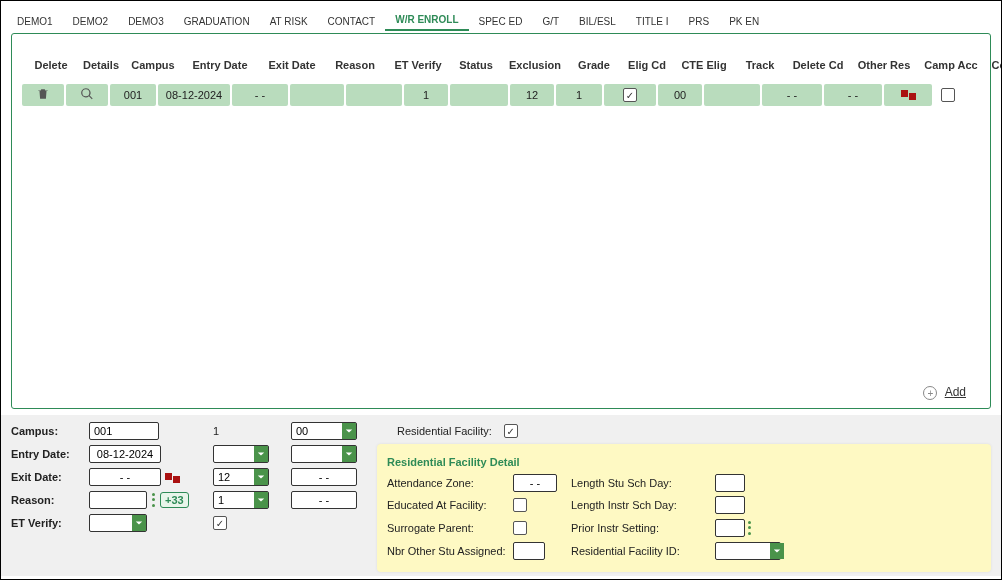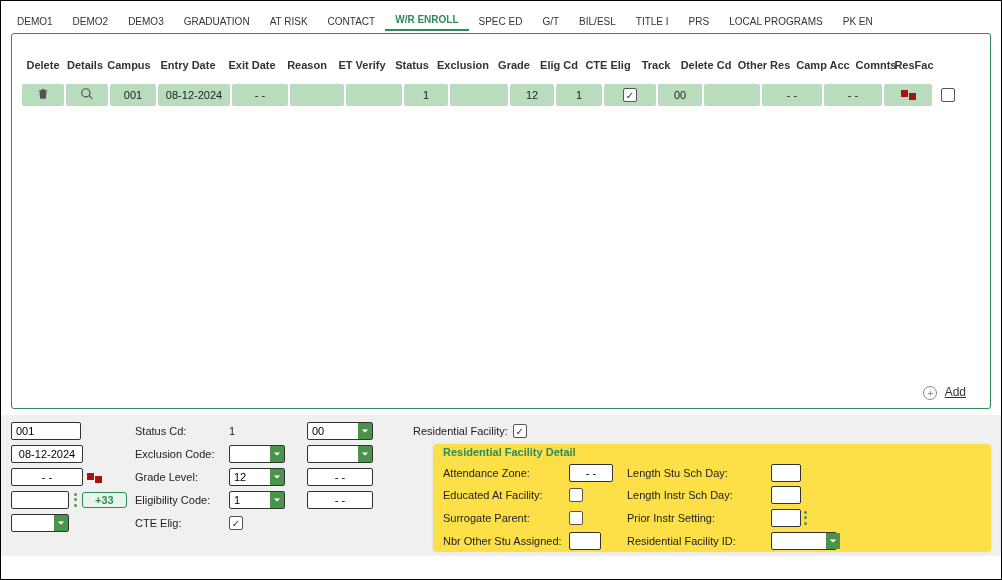--- a/index.html
+++ b/index.html
@@ -4,21 +4,21 @@
 <style>
   *{box-sizing:border-box;margin:0;padding:0;font-family:Arial,Helvetica,sans-serif;}
   body{background:#fff;color:#222;font-size:12px;width:1002px;height:580px;position:relative;border:1px solid #000;}
   .tabs{display:flex;align-items:flex-end;height:30px;padding:0 6px;overflow:hidden;}
   .tab{padding:6px 10px 4px;font-size:10px;color:#333;white-space:nowrap;cursor:pointer;}
   .tab.active{color:#2e8b57;font-weight:700;border-bottom:2px solid #2e8b57;}
   .panel{border:1px solid #2e8b57;border-radius:3px;margin:2px 10px 6px;height:376px;position:relative;background:#fff;}
   .grid-header{display:flex;padding:18px 10px 6px;font-size:11px;color:#333;font-weight:700;}
   .grid-row{display:flex;padding:0 10px 4px;}
   .cell{display:flex;align-items:center;justify-content:center;text-align:center;flex:0 0 auto;}
-  .h{height:26px;}
+  .h{height:26px;margin-left:8px;}
   .d{height:22px;background:#b9dcbd;margin-right:2px;border-radius:2px;font-size:11px;}
   .w-del{width:42px;} .w-det{width:42px;} .w-cam{width:46px;text-align:center;} .w-ent{width:72px;} .w-exit{width:56px;}
   .w-rea{width:54px;} .w-etv{width:56px;} .w-sta{width:44px;} .w-exc{width:58px;} .w-gra{width:44px;}
   .w-eli{width:46px;} .w-cte{width:52px;} .w-trk{width:44px;} .w-att{width:56px;} .w-cr{width:60px;}
   .w-ca{width:58px;} .w-com{width:48px;} .w-rf{width:28px;}
   .res-fac{display:flex;line-height:11px;align-items:center;justify-content:center;}
   .icon-trash svg,.icon-mag svg{width:14px;height:14px;fill:#555;}
   .chk{width:14px;height:14px;background:#fff;border:1px solid #555;border-radius:2px;display:flex;align-items:center;justify-content:center;font-size:10px;color:#333;}
   .red-flags{display:flex;gap:0;}
   .flag{width:7px;height:7px;background:#a11;display:inline-block;}
@@ -31,22 +31,22 @@
   .frow{display:flex;align-items:center;gap:4px;min-height:20px;}
   .lab{font-size:11px;color:#222;}
   .bold{font-weight:700;}
   .inp{border:1px solid #333;border-radius:2px;height:18px;font-size:11px;padding:0 4px;background:#fff;text-align:center;}
   .sel{position:relative;display:inline-flex;align-items:center;}
   .sel .inp{padding-right:14px;}
   .dd{position:absolute;right:1px;top:1px;width:14px;height:16px;background:#4a934a;display:flex;align-items:center;justify-content:center;}
   .dd svg{width:8px;height:8px;fill:#fff;}
   .dots{width:5px;height:16px;display:flex;flex-direction:column;justify-content:space-around;align-items:center;}
   .dots span{width:3px;height:3px;background:#4a934a;border-radius:50%;}
-  .chip{border:1px solid #2e8b57;background:#e8f5ea;color:#2e8b57;border-radius:3px;padding:1px 12px;font-size:11px;font-weight:700;}
-  .rf-box{background:#fde047;border-radius:4px;padding:2px 10px;flex:1;box-shadow:0 0 3px rgba(0,0,0,.08);margin-left:40px;}
+  .chip{border:1px solid #2e8b57;background:#e8f5ea;color:#2e8b57;border-radius:3px;padding:1px 4px;font-size:11px;font-weight:700;}
+  .rf-box{background:#fef9c3;border-radius:4px;padding:12px 10px;flex:1;box-shadow:0 0 3px rgba(0,0,0,.08);}
   .rf-title{color:#2e8b57;font-weight:700;font-size:11px;margin-bottom:6px;}
   .rf-grid{display:grid;grid-template-columns:118px 50px 136px 70px;row-gap:4px;column-gap:8px;align-items:center;font-size:11px;}
   .rf-grid .lab{white-space:nowrap;}
   .mt1{margin-top:1px;}
 </style>
 </head>
 <body>
 
 <div class="tabs">
   <div class="tab">DEMO1</div>
@@ -54,21 +54,20 @@
   <div class="tab">DEMO3</div>
   <div class="tab">GRADUATION</div>
   <div class="tab">AT RISK</div>
   <div class="tab">CONTACT</div>
   <div class="tab active">W/R ENROLL</div>
   <div class="tab">SPEC ED</div>
   <div class="tab">G/T</div>
   <div class="tab">BIL/ESL</div>
   <div class="tab">TITLE I</div>
   <div class="tab">PRS</div>
-  <div class="tab">LOCAL PROGRAMS</div>
   <div class="tab">PK EN</div>
 </div>
 
 <div class="panel">
   <div class="grid-header">
     <div class="cell h w-del">Delete</div>
     <div class="cell h w-det">Details</div>
     <div class="cell h w-cam">Campus</div>
     <div class="cell h w-ent">Entry Date</div>
     <div class="cell h w-exit">Exit Date</div>
@@ -128,20 +127,37 @@
   </div>
 
   <div class="add-row">
     <span class="plus-circ">+</span>
     <a href="#">Add</a>
   </div>
 </div>
 
 <div class="form-area">
 
+  <div class="col" style="width:70px;">
+    <div class="frow">
+        <span class="lab bold">Campus:</span>
+      </div>
+    <div class="frow">
+        <span class="lab bold">Entry Date:</span>
+      </div>
+    <div class="frow">
+        <span class="lab bold">Exit Date:</span>
+      </div>
+    <div class="frow">
+        <span class="lab bold">Reason:</span>
+      </div>
+    <div class="frow">
+        <span class="lab bold">ET Verify:</span>
+      </div>
+  </div>
 
   <div class="col" style="width:116px;">
     <div class="frow">
         <input class="inp" style="width: 70px; text-align: left;" value="001">
       </div>
     <div class="frow">
         <input class="inp" style="width: 72px;" value="08-12-2024">
       </div>
     <div class="frow">
         <input class="inp" style="width: 72px;" value="- -">
@@ -166,37 +182,20 @@
           <input class="inp" style="width: 58px;" value="">
           <span class="dd">
             <svg viewBox="0 0 10 10">
               <path d="M1 3l4 4 4-4z"></path>
             </svg>
           </span>
         </span>
       </div>
   </div>
 
-  <div class="col" style="width:86px;">
-    <div class="frow">
-        <span class="lab">Status Cd:</span>
-      </div>
-    <div class="frow">
-        <span class="lab">Exclusion Code:</span>
-      </div>
-    <div class="frow">
-        <span class="lab">Grade Level:</span>
-      </div>
-    <div class="frow">
-        <span class="lab">Eligibility Code:</span>
-      </div>
-    <div class="frow">
-        <span class="lab">CTE Elig:</span>
-      </div>
-  </div>
 
   <div class="col" style="width:70px;">
     <div class="frow">
         <span class="lab">1</span>
       </div>
     <div class="frow">
         <span class="sel">
           <input class="inp" style="width: 56px;" value="">
           <span class="dd">
             <svg viewBox="0 0 10 10">
@@ -254,21 +253,21 @@
       </div>
     <div class="frow">
         <input class="inp" style="width: 66px;" value="- -">
       </div>
     <div class="frow">
         <input class="inp" style="width: 66px;" value="- -">
       </div>
   </div>
 
   <div class="col" style="flex:1;">
-    <div class="frow" style="gap:5px;padding-left:20px;">
+    <div class="frow" style="gap:12px;padding-left:20px;">
       <span class="lab">Residential Facility:</span>
       <span class="chk">✓</span>
     </div>
     <div class="rf-box">
       <div class="rf-title">Residential Facility Detail</div>
       <div class="rf-grid">
         <span class="lab">Attendance Zone:</span>
         <input class="inp" style="width: 44px;" value="- -">
         <span class="lab">Length Stu Sch Day:</span>
         <input class="inp" style="width: 30px;">

